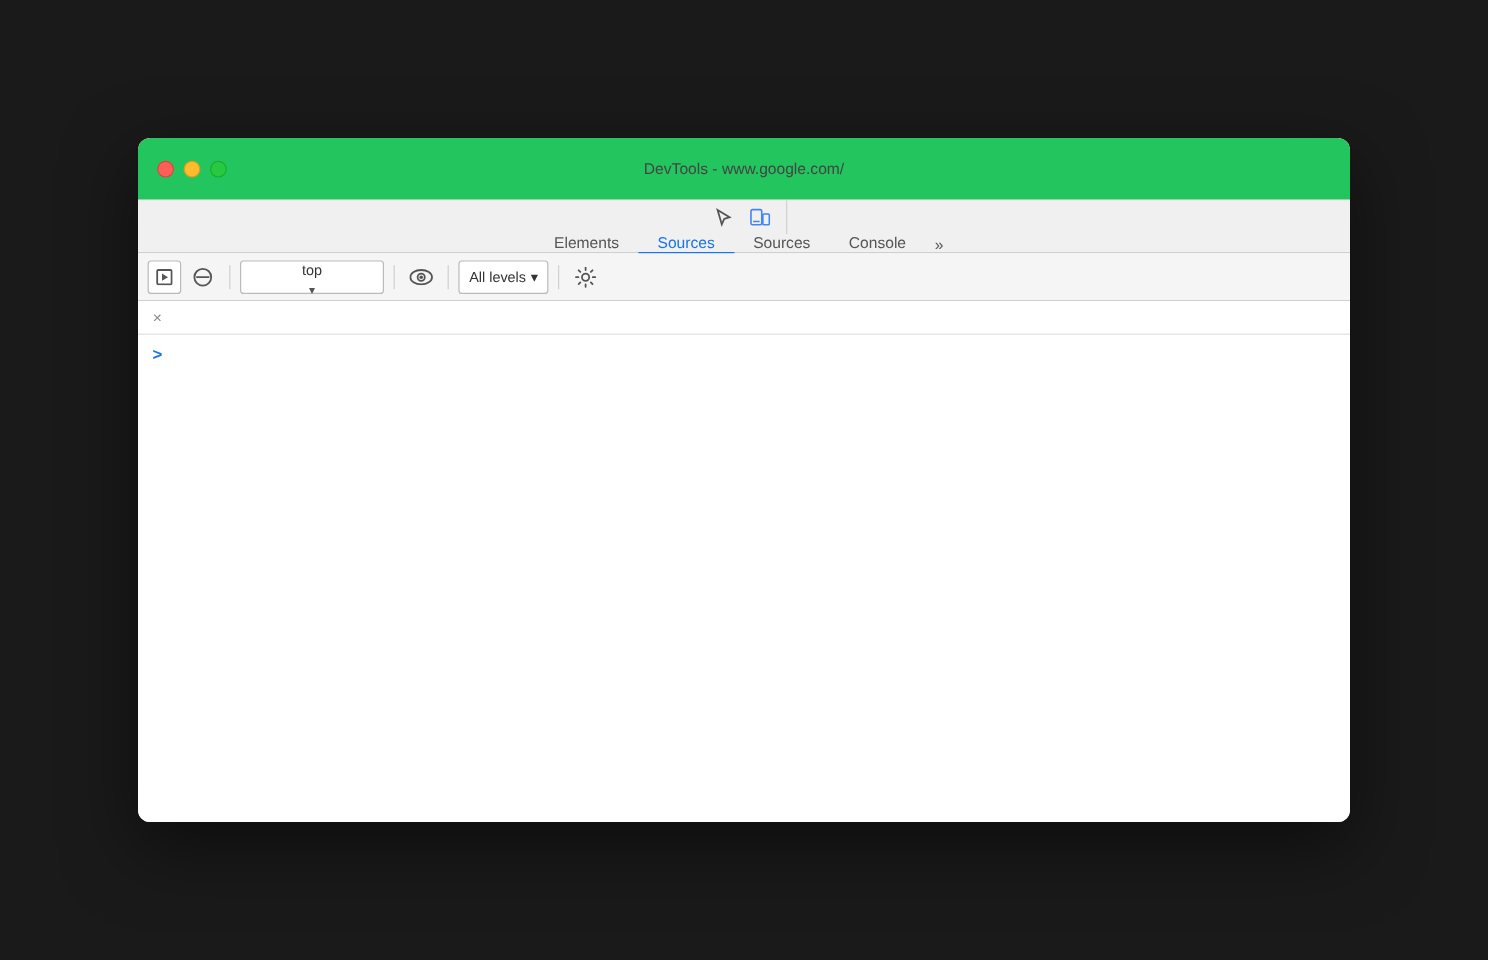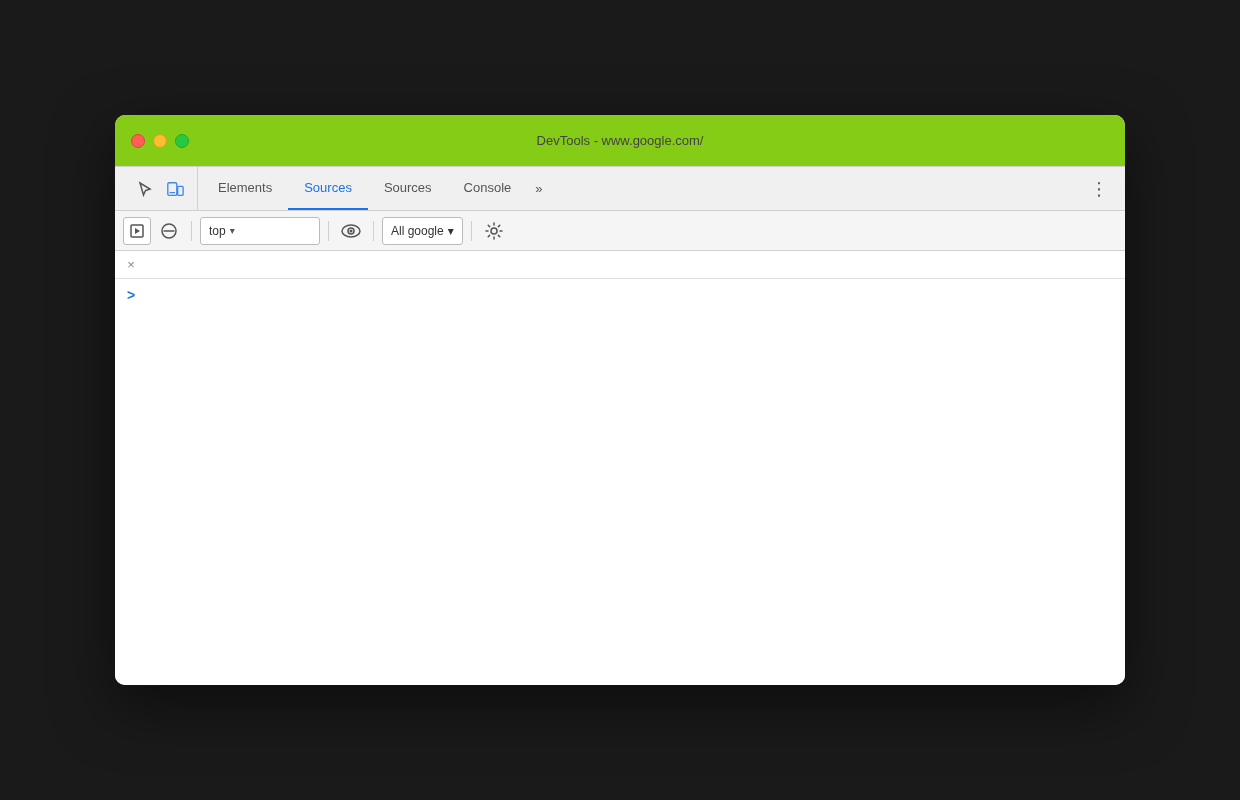--- a/index.html
+++ b/index.html
@@ -19,21 +19,21 @@
       background: #f0f0f0;
       border-radius: 10px;
       box-shadow: 0 20px 60px rgba(0,0,0,0.5);
       overflow: hidden;
       display: flex;
       flex-direction: column;
     }
 
     
     .title-bar {
-      background: #84cc16;
+      background: #22c55e;
       height: 52px;
       display: flex;
       align-items: center;
       padding: 0 16px;
       border-bottom: 1px solid #d0d0d0;
       border-radius: 10px 10px 0 0;
       position: relative;
     }
 
     .traffic-lights {
@@ -63,20 +63,21 @@
 
     
     .tab-bar {
       background: #f0f0f0;
       height: 44px;
       display: flex;
       align-items: center;
       border-bottom: 1px solid #d0d0d0;
       padding: 0 8px;
       gap: 0;
+      flex-direction: column;
     }
 
     .tab-icon-group {
       display: flex;
       align-items: center;
       gap: 2px;
       padding: 0 8px;
       border-right: 1px solid #d0d0d0;
       height: 100%;
       margin-right: 4px;
@@ -186,20 +187,21 @@
       background: white;
       border: 1px solid #bbb;
       border-radius: 3px;
       padding: 0 8px;
       height: 28px;
       font-size: 12px;
       color: #333;
       cursor: pointer;
       gap: 4px;
       min-width: 120px;
+      flex-direction: column;
     }
 
     .context-select-arrow {
       color: #555;
       font-size: 10px;
     }
 
     .filter-input {
       background: white;
       border: 1px solid #bbb;
@@ -396,21 +398,21 @@
         <ellipse cx="10" cy="7" rx="9" ry="6" stroke="#555" stroke-width="1.5" fill="none"></ellipse>
         <circle cx="10" cy="7" r="3" stroke="#555" stroke-width="1.5" fill="none"></circle>
         <circle cx="10" cy="7" r="1.5" fill="#555"></circle>
       </svg>
     </div>
 
     <div class="toolbar-divider"></div>
 
 
     <div class="levels-select">
-      <span>All google</span>
+      <span>All levels</span>
       <span>▾</span>
     </div>
 
     <div class="toolbar-divider"></div>
 
     <div class="gear-btn">
       <svg width="18" height="18" viewBox="0 0 18 18" fill="none">
         <circle cx="9" cy="9" r="3" stroke="#555" stroke-width="1.5" fill="none"></circle>
         <path d="M9 1v2M9 15v2M1 9h2M15 9h2M3.22 3.22l1.41 1.41M13.37 13.37l1.41 1.41M3.22 14.78l1.41-1.41M13.37 4.63l1.41-1.41" stroke="#555" stroke-width="1.5" stroke-linecap="round"></path>
       </svg>

